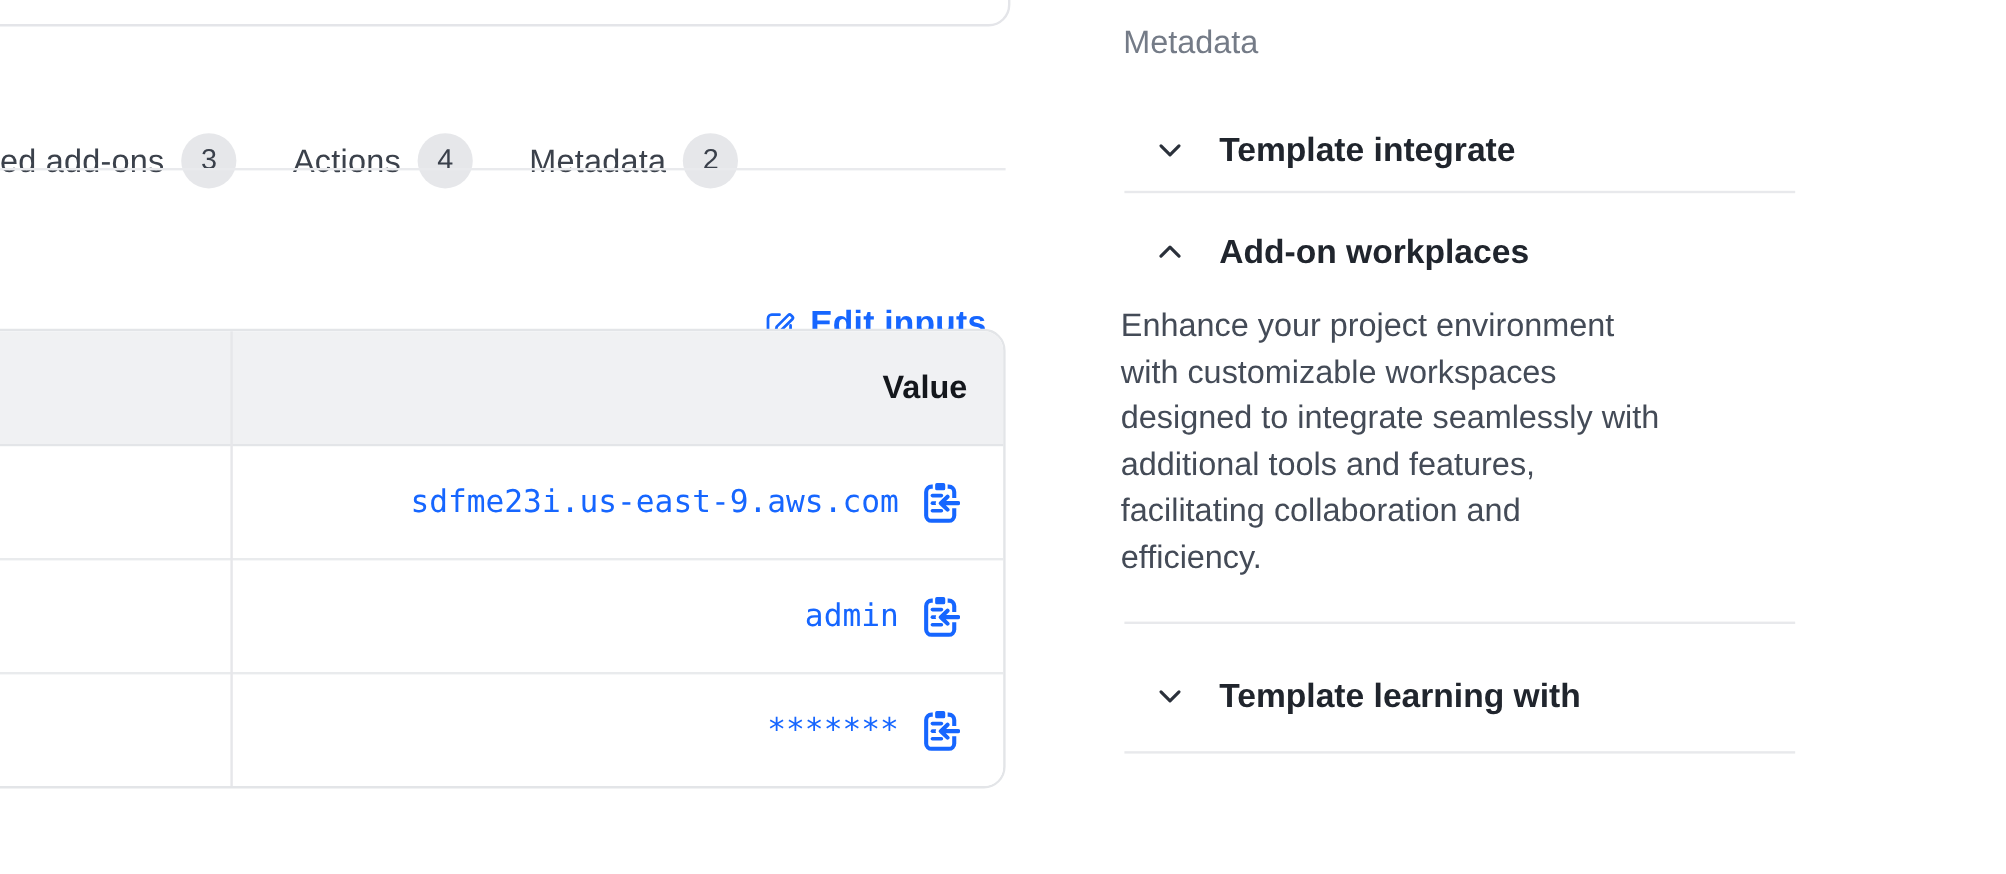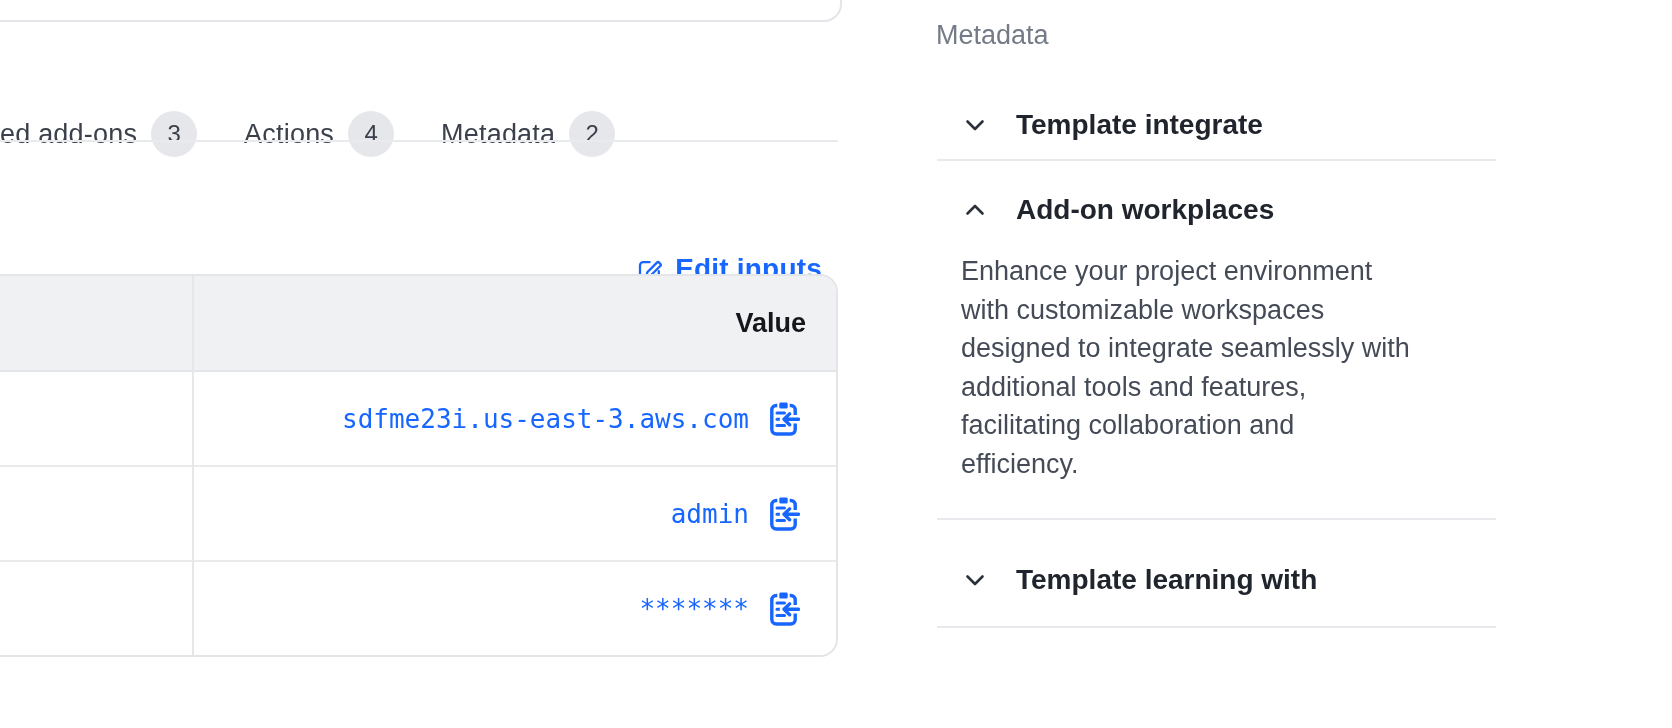--- a/index.html
+++ b/index.html
@@ -37,21 +37,21 @@
          background:#fff;}
   .t-row + .t-row{border-top:2px solid #e9ebed;}
   .t-value{font-family:"DejaVu Sans Mono",monospace;font-size:26px;color:var(--blue);white-space:nowrap;}
   .copy-btn{width:33px;height:37px;display:inline-flex;cursor:pointer;flex:none;}
 
   
   .res-title{position:absolute;left:936px;top:20px;font-size:27px;color:#747b87;}
   .res-row{position:absolute;left:962px;display:flex;align-items:center;gap:28px;height:40px;cursor:pointer;}
   .res-row .rlabel{font-size:28px;font-weight:700;color:#20252d;white-space:nowrap;}
   .res-divider{position:absolute;left:937px;width:559px;height:2px;background:#e8e9ec;}
-  .res-desc{position:absolute;left:961px;top:252px;width:540px;font-size:27px;line-height:38.5px;
+  .res-desc{position:absolute;left:934px;top:252px;width:540px;font-size:27px;line-height:38.5px;
             color:#444b57;white-space:pre-line;}
   .chev{flex:none;display:inline-flex;}
   svg{display:block;}
 </style>
 </head>
 <body>
 
 <div class="stage">
 
   <div class="top-card"></div>
@@ -82,21 +82,21 @@
     <span class="lbl">Edit inputs</span>
   </div>
 
   <div class="inputs-table">
     <div class="col-divider"></div>
     <div class="t-header">
       <span class="hlabel">Value</span>
     </div>
 
     <div class="t-row">
-      <span class="t-value">sdfme23i.us-east-3.aws.com</span>
+      <span class="t-value">sdfme23i.us-east-9.aws.com</span>
       <span class="copy-btn">
         <svg width="33" height="37" viewBox="0 0 33 37">
           <rect x="4.8" y="5.5" width="23.4" height="28.5" rx="4.5" fill="none" stroke="#1666ff" stroke-width="3.4"></rect>
           <rect x="11.3" y="1.6" width="10.4" height="8" rx="2.4" fill="#1666ff" stroke="#ffffff" stroke-width="2"></rect>
           <g stroke="#1666ff" stroke-width="3" stroke-linecap="round">
             <line x1="10" y1="13" x2="17.5" y2="13"></line>
             <line x1="10" y1="19.3" x2="14.5" y2="19.3"></line>
             <line x1="10" y1="25.6" x2="17.5" y2="25.6"></line>
           </g>
           <g fill="none" stroke-linecap="round" stroke-linejoin="round">

